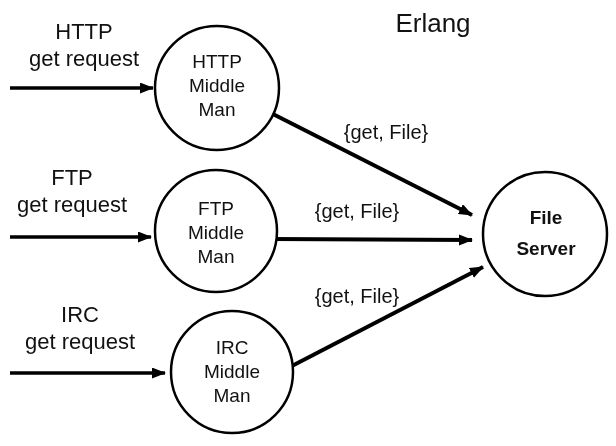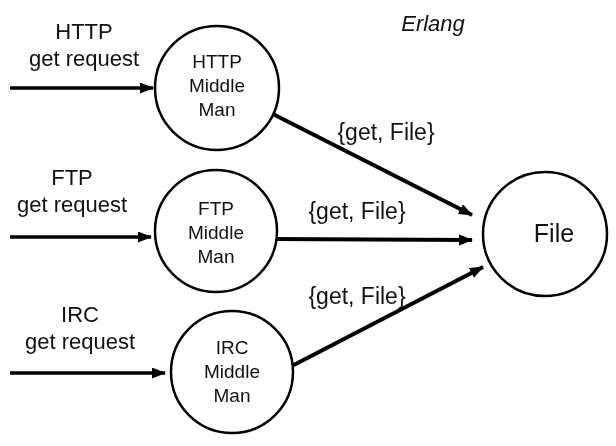--- a/index.html
+++ b/index.html
@@ -13,30 +13,30 @@
     position:relative;
     width:616px;height:446px;
     background:var(--bg);
     font-family:"Liberation Sans", sans-serif;
     color:var(--text);
     overflow:hidden;
   }
   svg.shapes{position:absolute;left:0;top:0;}
   .label{position:absolute;text-align:center;white-space:nowrap;}
   .req{font-size:22px;line-height:27px;width:160px;}
-  .title{font-size:22px;line-height:25px;width:170px;font-style:italic;}
-  .msg{font-size:23px;line-height:23px;width:150px;}
+  .title{font-size:26px;line-height:25px;width:170px;}
+  .msg{font-size:20px;line-height:23px;width:150px;}
   .node-label{
     position:absolute;text-align:center;white-space:nowrap;
     transform:translate(-50%,-50%);
     font-size:19px;line-height:24px;
   }
   .file-label{
-    font-weight:normal;
-    font-size:25px;line-height:31px;margin-left:8px;
+    font-weight:bold;
+    font-size:19px;line-height:31px;
   }
 </style>
 </head>
 <body>
 
 <div class="canvas">
 
   <svg class="shapes" width="616" height="446" viewBox="0 0 616 446">
     <defs>
       <marker id="ah" markerUnits="userSpaceOnUse" markerWidth="15" markerHeight="12" refX="13" refY="5.5" orient="auto">
@@ -89,15 +89,16 @@
     <div>Middle</div>
     <div>Man</div>
   </div>
   <div class="node-label" style="left:232px;top:372px;">
     <div>IRC</div>
     <div>Middle</div>
     <div>Man</div>
   </div>
   <div class="node-label file-label" style="left:546px;top:233px;">
     <div>File</div>
+    <div>Server</div>
   </div>
 
 </div>
 
 </body></html>

